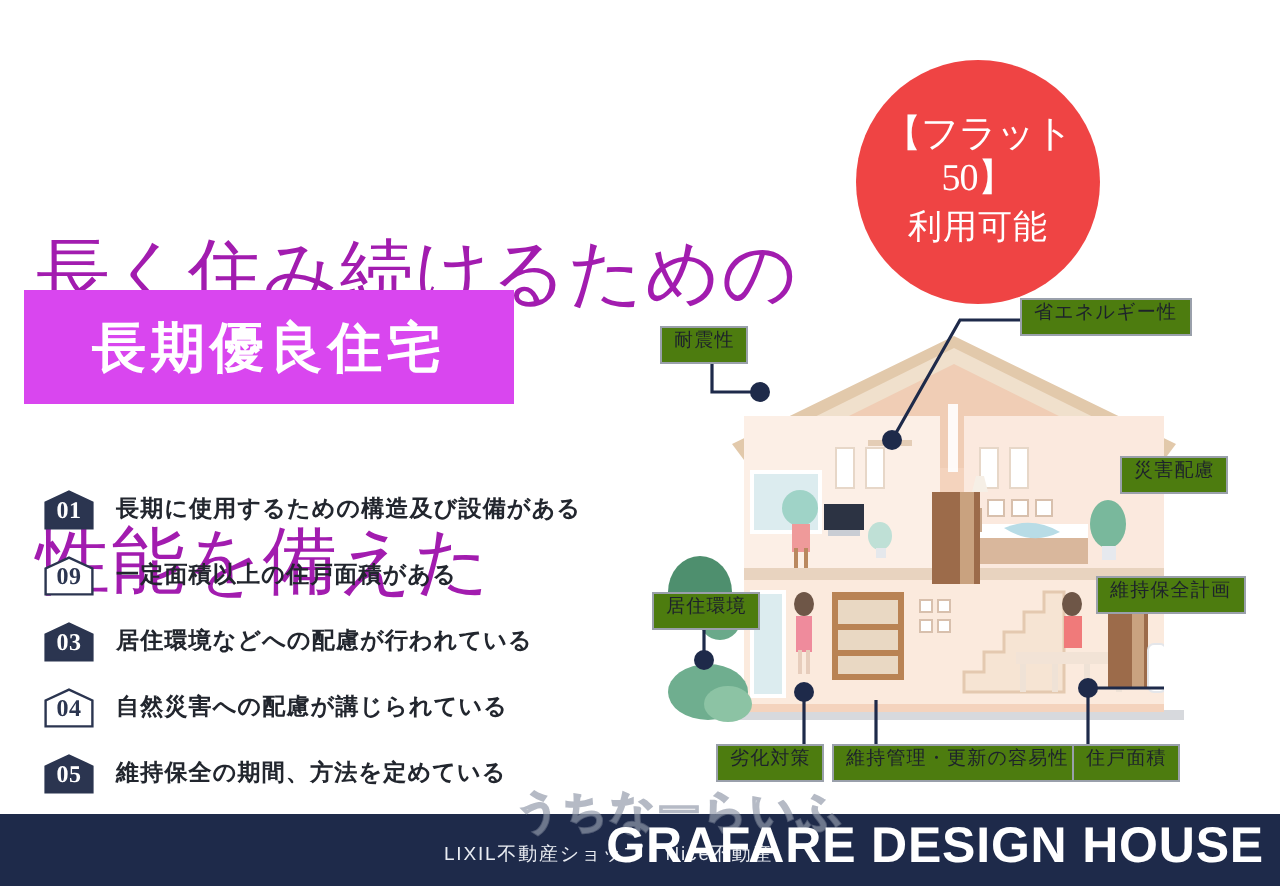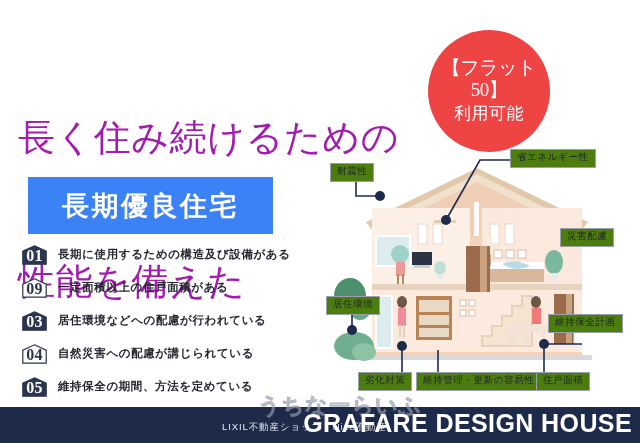--- a/index.html
+++ b/index.html
@@ -31,29 +31,28 @@
     line-height: 1.30;
     letter-spacing: 0.5px;
     font-weight: 400;
     white-space: pre;
   }
   #headline .hl-line { display: block; }
 
   
   #title-plate {
     position: absolute;
-    left: 28px;
+    left: 12px;
     top: 145px;
     width: 245px;
     height: 57px;
-    background: #3b82f6;
+    background: #d946ef;
     display: flex;
     align-items: center;
     justify-content: center;
-    margin-top: 32px;
   }
   #title-plate .plate-text {
     color: #ffffff;
     font-family: "Liberation Sans", "DejaVu Sans", sans-serif;
     font-size: 27px;
     font-weight: 700;
     letter-spacing: 2.5px;
   }
 
   
@@ -77,21 +76,21 @@
   }
   .req-badge svg { display: block; }
   .req-num {
     position: absolute;
     left: 0; top: 0;
     width: 25px; height: 20px;
     display: flex;
     align-items: center;
     justify-content: center;
     font-family: "Liberation Serif", "DejaVu Serif", serif;
-    font-size: 16px;
+    font-size: 12px;
     font-weight: 700;
     padding-top: 2px;
     box-sizing: border-box;
     letter-spacing: 0.3px;
   }
   .req-row.filled .req-num { color: #ffffff; }
   .req-row.outline .req-num { color: #2b3550; }
   .req-text {
     font-family: "Liberation Serif", "DejaVu Serif", serif;
     font-size: 11.5px;
@@ -412,21 +411,21 @@
         <circle cx="22" cy="180" r="5"></circle>
         <circle cx="72" cy="196" r="5"></circle>
         <circle cx="214" cy="194" r="5"></circle>
       </g>
     </svg>
 
     <div class="callout" style="left:0px;  top:13px;">耐震性</div>
     <div class="callout" style="left:180px;top:-1px;">省エネルギー性</div>
     <div class="callout" style="left:230px;top:78px;">災害配慮</div>
     <div class="callout" style="left:-4px; top:146px;">居住環境</div>
-    <div class="callout" style="left:218px;top:164px;">維持保全計画</div>
+    <div class="callout" style="left:218px;top:138px;">維持保全計画</div>
     <div class="callout" style="left:28px; top:222px;">劣化対策</div>
     <div class="callout" style="left:86px; top:222px;">維持管理・更新の容易性</div>
     <div class="callout" style="left:206px;top:222px;">住戸面積</div>
   </div>
 
   <div id="footer-bar"></div>
   <div id="footer-shop">LIXIL不動産ショップ　Nice不動産</div>
   <div id="watermark">うちなーらいふ</div>
   <div id="footer-brand">GRAFARE DESIGN HOUSE</div>
 

